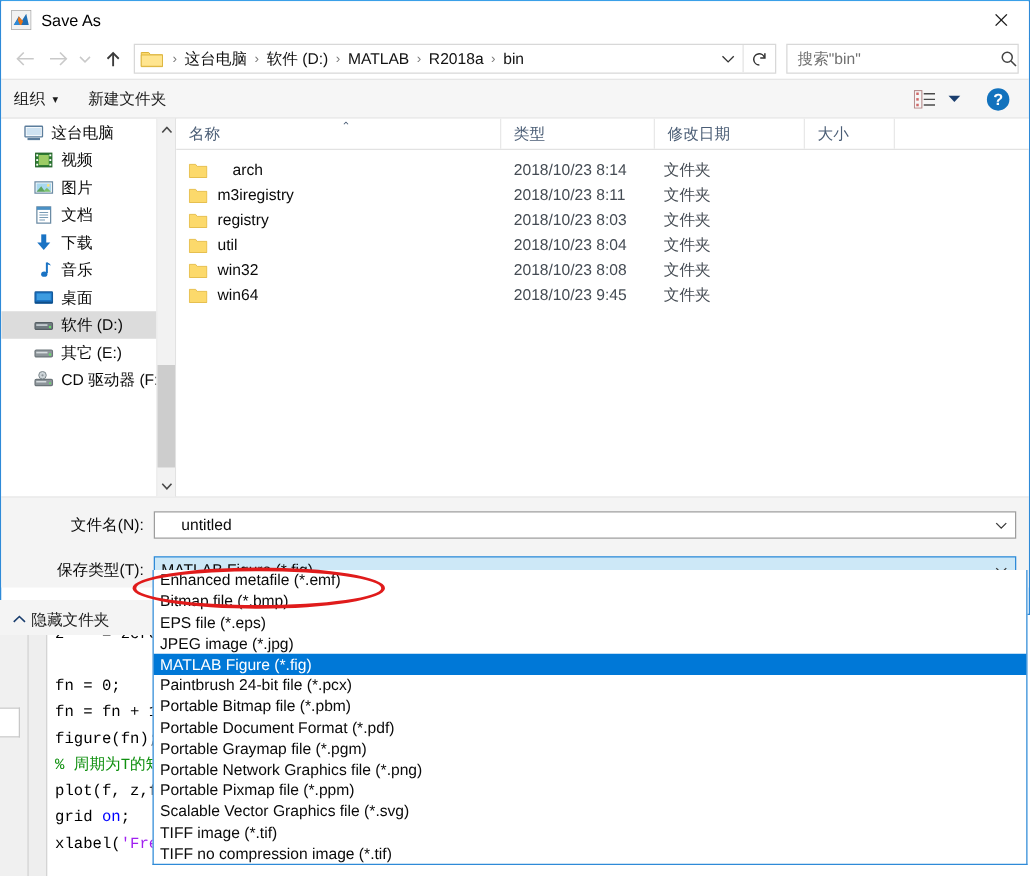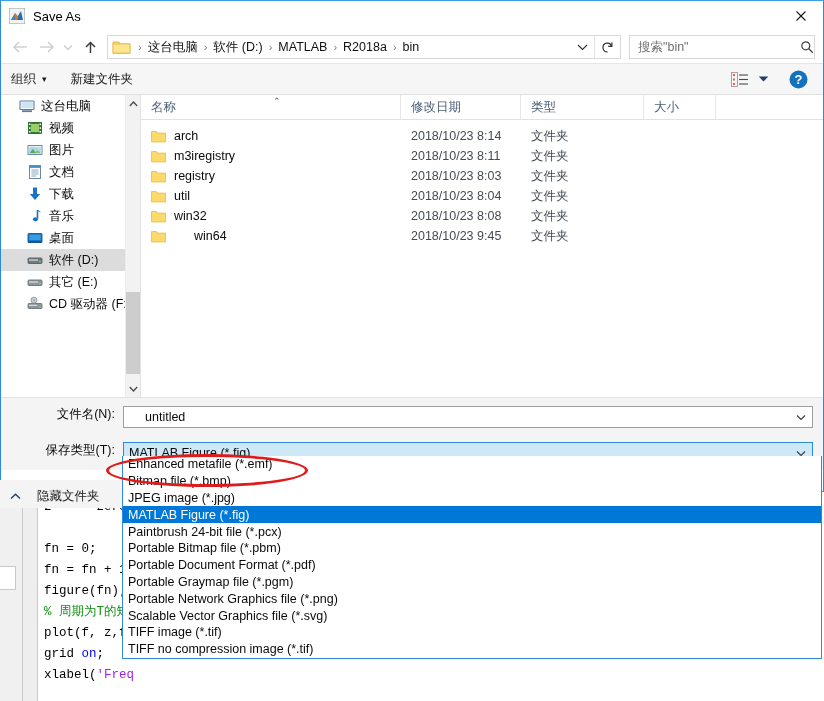--- a/index.html
+++ b/index.html
@@ -147,21 +147,21 @@
   #sort-arrow {
     position: absolute; left: 132px; top: 1px; color: #4a5d75; font-size: 9px;
   }
   .filerow { display: flex; height: 20px; align-items: center; }
   .fr-name { display: flex; align-items: center; padding-left: 10px; font-size: 12.5px; color: #0a0a0a; }
   .fr-folder-ico { width: 15px; height: 13px; margin-right: 8px; flex: none; position: relative; }
   .fr-cell { font-size: 12.5px; color: #444b53; padding-left: 10px; white-space: nowrap; }
 
   
   #form-area { background: #f4f4f4; border-top: 1px solid #e4e4e4; padding-top: 8px; }
-  .formrow { display: flex; height: 28px; margin-bottom: 8px; }
+  .formrow { display: flex; align-items: center; height: 28px; margin-bottom: 8px; }
   .formlabel {
     width: 122px; text-align: right; padding-right: 8px;
     font-size: 12.5px; color: #0a0a0a;
   }
   .formfield {
     flex: 1; margin-right: 10px; height: 22px;
     border: 1px solid #9d9d9d; background: #ffffff;
     display: flex; align-items: center;
   }
   #filename-input {
@@ -169,21 +169,21 @@
     padding-left: 5px; background: transparent;
     font-family: "Liberation Sans", sans-serif;
     margin-left: 16px;
   }
   .fieldchevron { width: 22px; display: flex; align-items: center; justify-content: center; color: #3a3a3a; }
   #savetype-field { background: #cde8f7; border: 1px solid #2e8ad8; }
   #savetype-value { flex: 1; font-size: 12.5px; color: #0a0a0a; padding-left: 5px; }
 
   #hidefolders {
     position: absolute; left: 10px; top: 488px;
-    display: flex; align-items: center; gap: 16px; z-index: 30;
+    display: flex; align-items: center; gap: 4px; z-index: 30;
   }
   #hf-chevron { color: #1a3e6e; font-size: 10px; }
   #hf-label { font-size: 12.5px; color: #1a1a1a; }
   #hidefolders-bg {
     position: absolute; left: 0; top: 480px; width: 130px; height: 28px;
     background: #f4f4f4; z-index: 28;
   }
 
   
   #dropdown {
@@ -485,29 +485,29 @@
             </svg>
         </div>
       </div>
     </div>
 
     <div id="split-line"></div>
 
     <div id="filelist">
       <div id="colheaders">
         <div class="colhdr" style="width:260px;">名称</div>
+        <div class="colhdr" style="width:123px;">类型</div>
         <div class="colhdr" style="width:120px;">修改日期</div>
-        <div class="colhdr" style="width:123px;">类型</div>
         <div class="colhdr" style="width:72px;">大小</div>
         <div id="sort-arrow">⌃</div>
       </div>
 
       <div style="padding-top:6px;">
         <div class="filerow">
-          <div class="fr-name" style="width:260px;">
+          <div class="fr-name" style="width:260px;gap:12px;">
             <span class="fr-folder-ico">
               <svg width="15" height="13" viewBox="0 0 15 13">
                 <path d="M0.5 1.5 h5 l1.2 1.6 H14.5 V12 H0.5 Z" fill="#fcd96b" stroke="#e2b840" stroke-width="0.7"></path>
               </svg>
             </span>
             <span>arch</span>
           </div>
           <div class="fr-cell" style="width:120px;">2018/10/23 8:14</div>
           <div class="fr-cell" style="width:123px;">文件夹</div>
           <div class="fr-cell" style="width:72px;"></div>
@@ -563,21 +563,21 @@
               </svg>
             </span>
             <span>win32</span>
           </div>
           <div class="fr-cell" style="width:120px;">2018/10/23 8:08</div>
           <div class="fr-cell" style="width:123px;">文件夹</div>
           <div class="fr-cell" style="width:72px;"></div>
         </div>
 
         <div class="filerow">
-          <div class="fr-name" style="width:260px;gap:20px;">
+          <div class="fr-name" style="width:260px;">
             <span class="fr-folder-ico">
               <svg width="15" height="13" viewBox="0 0 15 13">
                 <path d="M0.5 1.5 h5 l1.2 1.6 H14.5 V12 H0.5 Z" fill="#fcd96b" stroke="#e2b840" stroke-width="0.7"></path>
               </svg>
             </span>
             <span>win64</span>
           </div>
           <div class="fr-cell" style="width:120px;">2018/10/23 9:45</div>
           <div class="fr-cell" style="width:123px;">文件夹</div>
           <div class="fr-cell" style="width:72px;"></div>
@@ -618,25 +618,27 @@
     <svg width="11" height="7" viewBox="0 0 11 7">
         <path d="M1 5.5 L5.5 1.2 L10 5.5" fill="none" stroke="#1a3e6e" stroke-width="1.3"></path>
       </svg>
   </span>
   <span id="hf-label">隐藏文件夹</span>
 </div>
 
 <div id="dropdown">
   <div class="ddopt">Enhanced metafile (*.emf)</div>
   <div class="ddopt">Bitmap file (*.bmp)</div>
+  <div class="ddopt">EPS file (*.eps)</div>
   <div class="ddopt">JPEG image (*.jpg)</div>
   <div class="ddopt selected">MATLAB Figure (*.fig)</div>
   <div class="ddopt">Paintbrush 24-bit file (*.pcx)</div>
   <div class="ddopt">Portable Bitmap file (*.pbm)</div>
   <div class="ddopt">Portable Document Format (*.pdf)</div>
   <div class="ddopt">Portable Graymap file (*.pgm)</div>
   <div class="ddopt">Portable Network Graphics file (*.png)</div>
+  <div class="ddopt">Portable Pixmap file (*.ppm)</div>
   <div class="ddopt">Scalable Vector Graphics file (*.svg)</div>
   <div class="ddopt">TIFF image (*.tif)</div>
   <div class="ddopt">TIFF no compression image (*.tif)</div>
 </div>
 
 <div id="redellipse"></div>
 
 </body></html>

